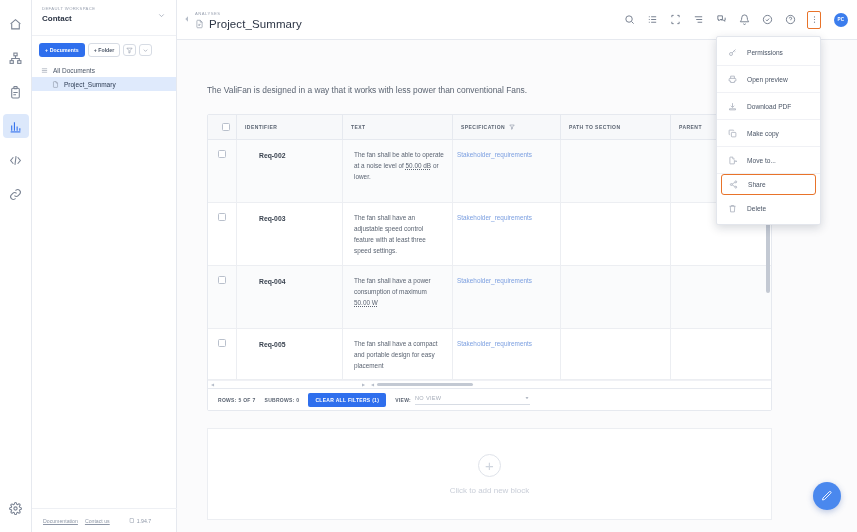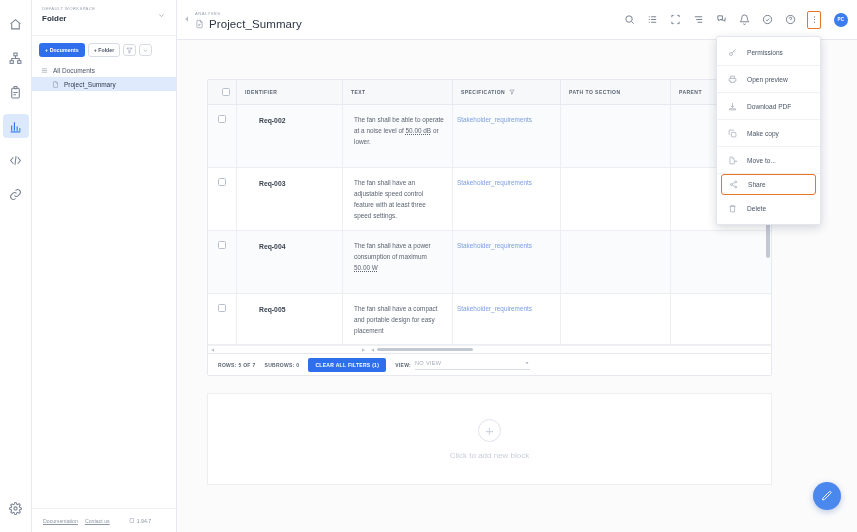--- a/index.html
+++ b/index.html
@@ -252,21 +252,21 @@
           <circle cx="12" cy="12" r="3"></circle>
           <path d="M19.4 15a1.6 1.6 0 00.3 1.8l.1.1a2 2 0 11-2.8 2.8l-.1-.1a1.6 1.6 0 00-1.8-.3 1.6 1.6 0 00-1 1.5V21a2 2 0 11-4 0v-.1a1.6 1.6 0 00-1-1.5 1.6 1.6 0 00-1.8.3l-.1.1a2 2 0 11-2.8-2.8l.1-.1a1.6 1.6 0 00.3-1.8 1.6 1.6 0 00-1.5-1H3a2 2 0 110-4h.1a1.6 1.6 0 001.5-1 1.6 1.6 0 00-.3-1.8l-.1-.1a2 2 0 112.8-2.8l.1.1a1.6 1.6 0 001.8.3H9a1.6 1.6 0 001-1.5V3a2 2 0 114 0v.1a1.6 1.6 0 001 1.5 1.6 1.6 0 001.8-.3l.1-.1a2 2 0 112.8 2.8l-.1.1a1.6 1.6 0 00-.3 1.8V9a1.6 1.6 0 001.5 1H21a2 2 0 110 4h-.1a1.6 1.6 0 00-1.5 1z"></path>
         </svg>
     </div>
   </div>
 
   <div class="sidebar">
     <div class="ws-head">
       <div>
         <div class="ws-label">DEFAULT WORKSPACE</div>
-        <div class="ws-name">Folder</div>
+        <div class="ws-name">Contact</div>
       </div>
       <div class="ws-chev">
         <svg viewBox="0 0 24 24" width="9" height="9" fill="none" stroke="currentColor" stroke-width="2">
             <path d="M6 9l6 6 6-6"></path>
           </svg>
       </div>
     </div>
 
     <div class="side-actions">
       <div class="btn-blue">+ Documents</div>
@@ -459,20 +459,21 @@
         </span>
         <span>Delete</span>
       </div>
     </div>
 
     <div class="canvas">
       <div class="page">
 
         <div class="lastmod">Last</div>
 
+        <p class="intro">The ValiFan is designed in a way that it works with less power than conventional Fans.</p>
 
         <div class="tbl-wrap">
 
           <div class="tbl-head">
             <div class="th c-chk">
                 <span class="chk"></span>
               </div>
             <div class="th c-id">IDENTIFIER</div>
             <div class="th c-text">TEXT</div>
             <div class="th c-spec">

